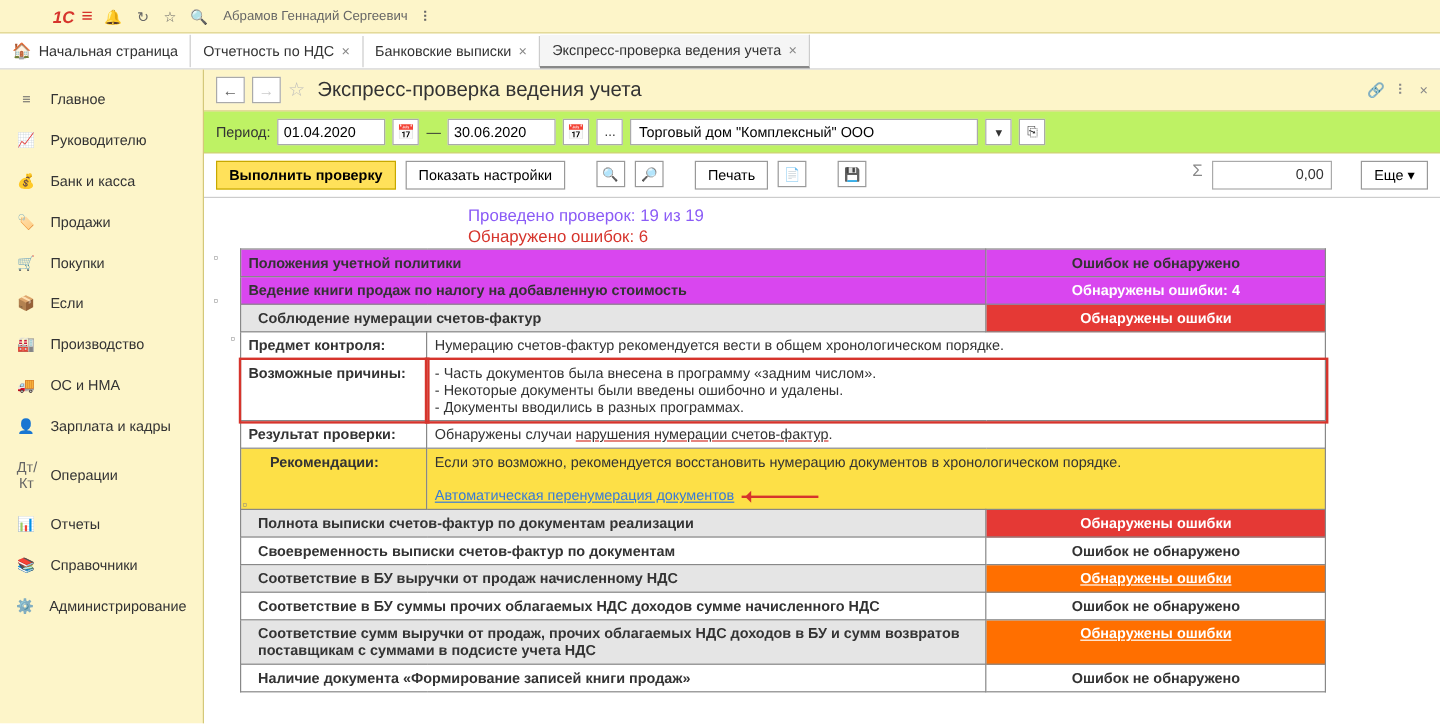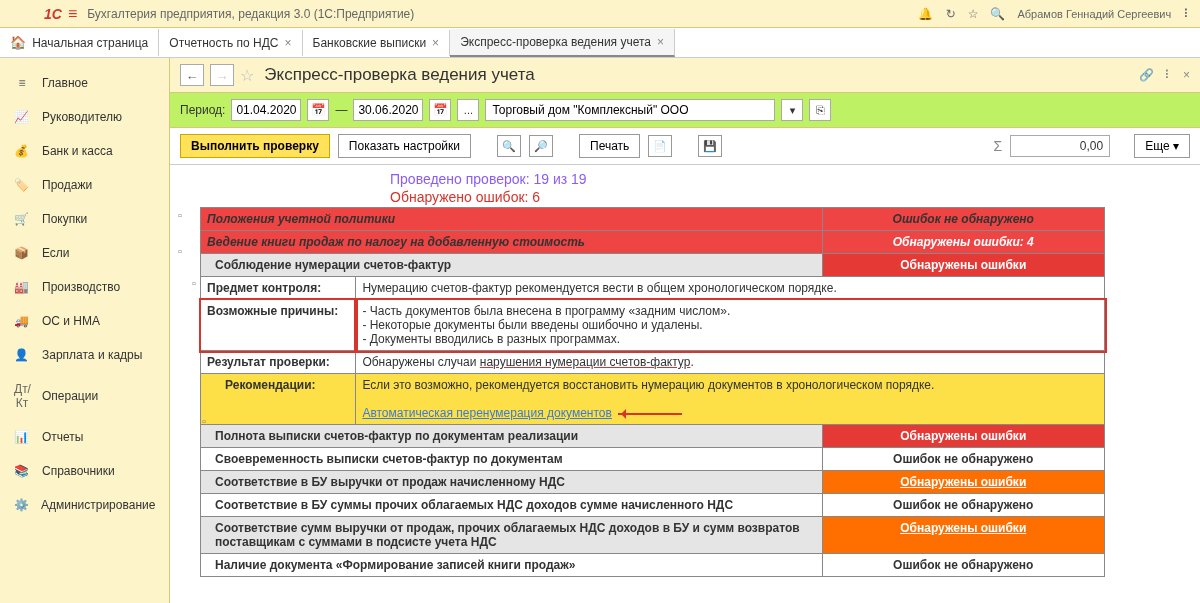--- a/index.html
+++ b/index.html
@@ -20,36 +20,36 @@
 .sidebar { width: 170px; background: #fdf5c9; border-right: 1px solid #d4c87a; padding: 8px 0; overflow: hidden; }
 .navitem { display: flex; align-items: center; padding: 10px 14px; font-size: 12px; color: #333; cursor: pointer; gap: 12px; }
 .navitem .navicon { width: 16px; text-align: center; color: #666; }
 .content { flex: 1; display: flex; flex-direction: column; overflow: hidden; }
 .pagetitlebar { background: #fdf5c9; padding: 6px 10px; display: flex; align-items: center; gap: 6px; border-bottom: 1px solid #d4c87a; }
 .navbtn { border: 1px solid #aaa; background: #fff; width: 24px; height: 22px; display: flex; align-items: center; justify-content: center; cursor: pointer; font-size: 13px; color: #666; }
 .pagetitle { font-size: 17px; font-weight: normal; color: #333; margin-left: 4px; flex: 1; }
 .titleactions { display: flex; gap: 10px; color: #888; }
 .titleactions span { cursor: pointer; }
 .filterbar { background: #bef264; padding: 6px 10px; display: flex; align-items: center; gap: 6px; border-bottom: 1px solid #d4c87a; font-size: 12px; }
-.dateinput { border: 1px solid #aaa; padding: 3px 4px; width: 70px; background: #fff; font-size: 12px; }
+.dateinput { border: 1px solid #aaa; padding: 3px 4px; width: 90px; background: #fff; font-size: 12px; }
 .calbtn { border: 1px solid #aaa; background: #fff; width: 22px; height: 22px; display: flex; align-items: center; justify-content: center; cursor: pointer; }
 .smallbtn { border: 1px solid #aaa; background: #fff; width: 22px; height: 22px; display: flex; align-items: center; justify-content: center; cursor: pointer; font-size: 11px; }
 .orginput { border: 1px solid #aaa; padding: 3px 6px; width: 290px; background: #fff; font-size: 12px; }
-.toolbar { background: #fff; padding: 6px 10px; display: flex; align-items: center; gap: 8px; border-bottom: 1px solid #ccc; }
+.toolbar { background: #fff; padding: 6px 10px; display: flex; gap: 8px; border-bottom: 1px solid #ccc; }
 .btn { border: 1px solid #999; background: #fff; padding: 4px 10px; font-size: 12px; cursor: pointer; }
 .btn.primary { background: #ffe15a; border-color: #c7a800; font-weight: bold; }
 .iconbtn { border: 1px solid #999; background: #fff; width: 24px; height: 22px; font-size: 11px; display: flex; align-items: center; justify-content: center; cursor: pointer; color: #3a7bd5; }
 .toolsep { width: 10px; }
 .numbox { border: 1px solid #aaa; padding: 3px 6px; width: 100px; text-align: right; font-size: 12px; background: #fff; }
 .reportarea { padding: 4px 10px 4px 30px; overflow: auto; position: relative; }
 .reporthead { color: #8b5cf6; font-size: 14px; margin: 2px 0 2px 190px; }
 .collapseicon { position: absolute; left: 8px; color: #888; font-size: 11px; cursor: pointer; }
 .tbl { border-collapse: collapse; width: 905px; margin-left: 0; table-layout: fixed; }
 .tbl td { border: 1px solid #888; padding: 4px 6px; font-size: 12px; vertical-align: top; }
-.h1row td { font-weight: bold; background: #ef4444; font-style: italic; }
+.h1row td { font-weight: bold; background: #d946ef; }
 .h1row td.nr { text-align: center; }
 .h2row td { font-weight: bold; }
 .pinkbg { background: #e5e5e5; }
 .sub td { background: #fff; }
 .sub td.lbl { font-weight: bold; }
 .errfound { background: #e53935; color: #fff; text-align: center; font-weight: bold; }
 .errfoundwarn { background: #ff6f00; color: #fff; text-align: center; font-weight: bold; text-decoration: underline; }
 .noerr { text-align: center; font-weight: bold; }
 .recrow td { background: #fde047; }
 .link { color: #3a7bd5; text-decoration: underline; cursor: pointer; }
@@ -63,21 +63,20 @@
 .arrow::before { content: ""; position: absolute; top: 4px; left: 0; right: 6px; height: 2px; background: #d6342c; }
 .arrow::after { content: ""; position: absolute; left: -2px; top: 0; border: 5px solid transparent; border-right-color: #d6342c; }
 .sigma { color: #888; font-size: 14px; }
 </style>
 </head>
 <body>
 
 <div class="topbar">
   <span class="logo">1С</span>
   <span class="hamburger">≡</span>
-  <span class="apptitle">Бухгалтерия предприятия, редакция 3.0  (1С:Предприятие)</span>
   <div class="topright">
     <span>🔔</span>
     <span>↻</span>
     <span>☆</span>
     <span>🔍</span>
     <span class="username">Абрамов Геннадий Сергеевич</span>
     <span>⠇</span>
   </div>
 </div>
 

